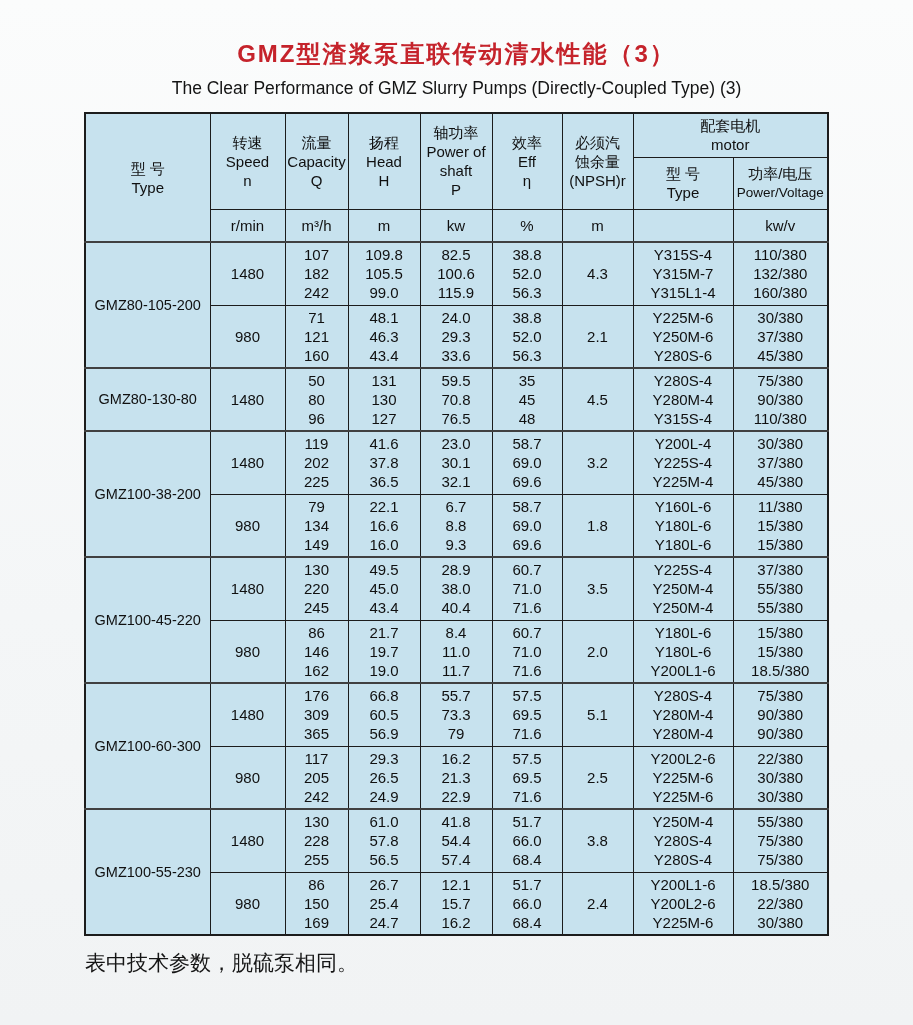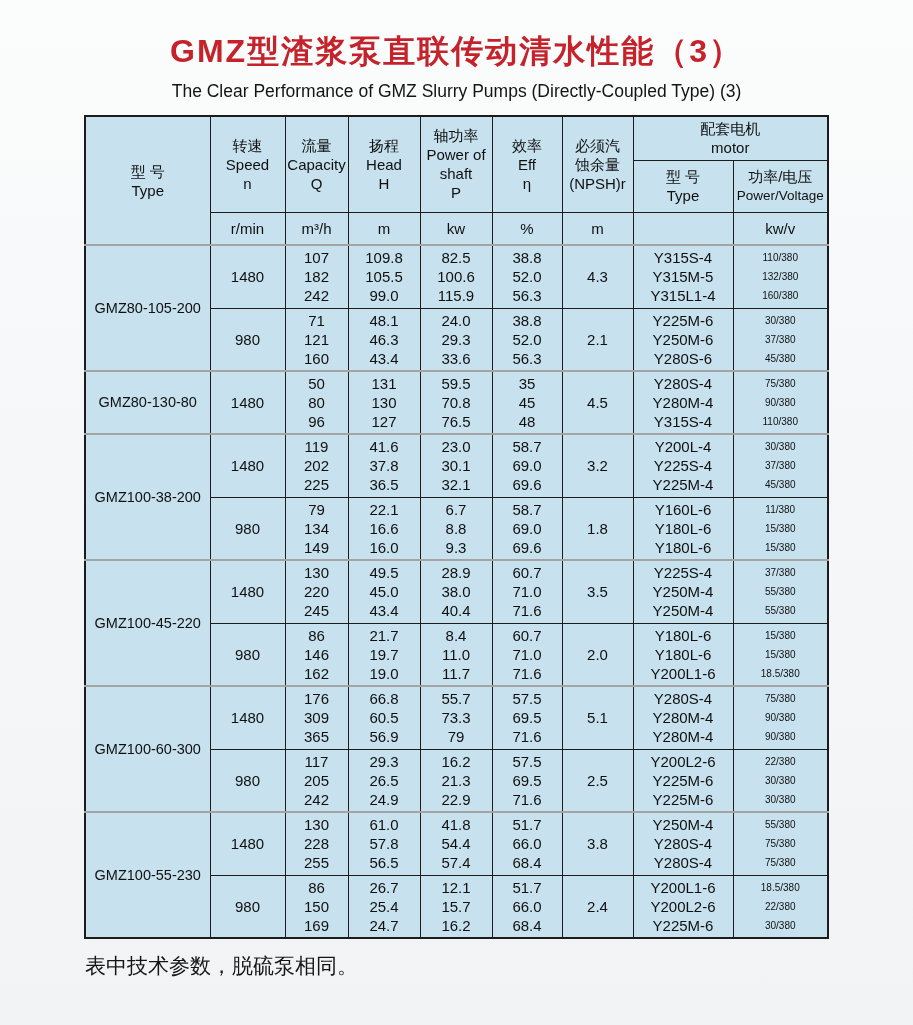--- a/index.html
+++ b/index.html
@@ -8,24 +8,24 @@
     width: 913px;
     height: 1025px;
     overflow: hidden;
     background: linear-gradient(180deg, #fbfcfc 0%, #f4f6f7 60%, #f1f3f4 100%);
     font-family: "Liberation Sans", sans-serif;
     color: #111;
   }
   .page { width: 913px; height: 1025px; position: relative; }
 
   .title-zh {
-    margin: 0;
+    margin: 8px;
     padding-top: 30px;
     text-align: center;
-    font-size: 32px;
+    font-size: 24px;
     font-weight: bold;
     letter-spacing: 2px;
     color: #c5232b;
   }
   .title-en {
     margin-top: 7px;
     text-align: center;
     font-size: 17.5px;
     color: #141414;
   }
@@ -46,23 +46,23 @@
     font-weight: normal;
     font-size: 15px;
     line-height: 19px;
     color: #101010;
     overflow: hidden;
   }
   tr.hrow1 { height: 44px; }
   tr.hrow2 { height: 52px; }
   tr.units { height: 33px; }
   tr.data-row { height: 63px; }
-  tr.data-row.group-start td { border-top: 2px solid #a3a3a3; margin-top: 31px; }
+  tr.data-row.group-start td { border-top: 2px solid #404040; margin-top: 31px; }
   td.model-cell { font-size: 14.5px; padding: 8px; }
-  td.cell-power-voltage { font-size: 10px; }
+  td.cell-power-voltage { font-size: 15px; }
   .perf-table th div, .perf-table td div { text-align: center; }
 
   .footnote {
     width: 743px;
     margin: 13px auto 0 auto;
     text-align: left;
     font-size: 21px;
     color: #151515;
   }
 </style>
@@ -169,21 +169,21 @@
             <div>115.9</div>
           </td>
           <td>
             <div>38.8</div>
             <div>52.0</div>
             <div>56.3</div>
           </td>
           <td>4.3</td>
           <td>
             <div>Y315S-4</div>
-            <div>Y315M-5</div>
+            <div>Y315M-7</div>
             <div>Y315L1-4</div>
           </td>
           <td class="cell-power-voltage">
             <div>110/380</div>
             <div>132/380</div>
             <div>160/380</div>
           </td>
         </tr>
         <tr class="data-row">
           <td>980</td>

